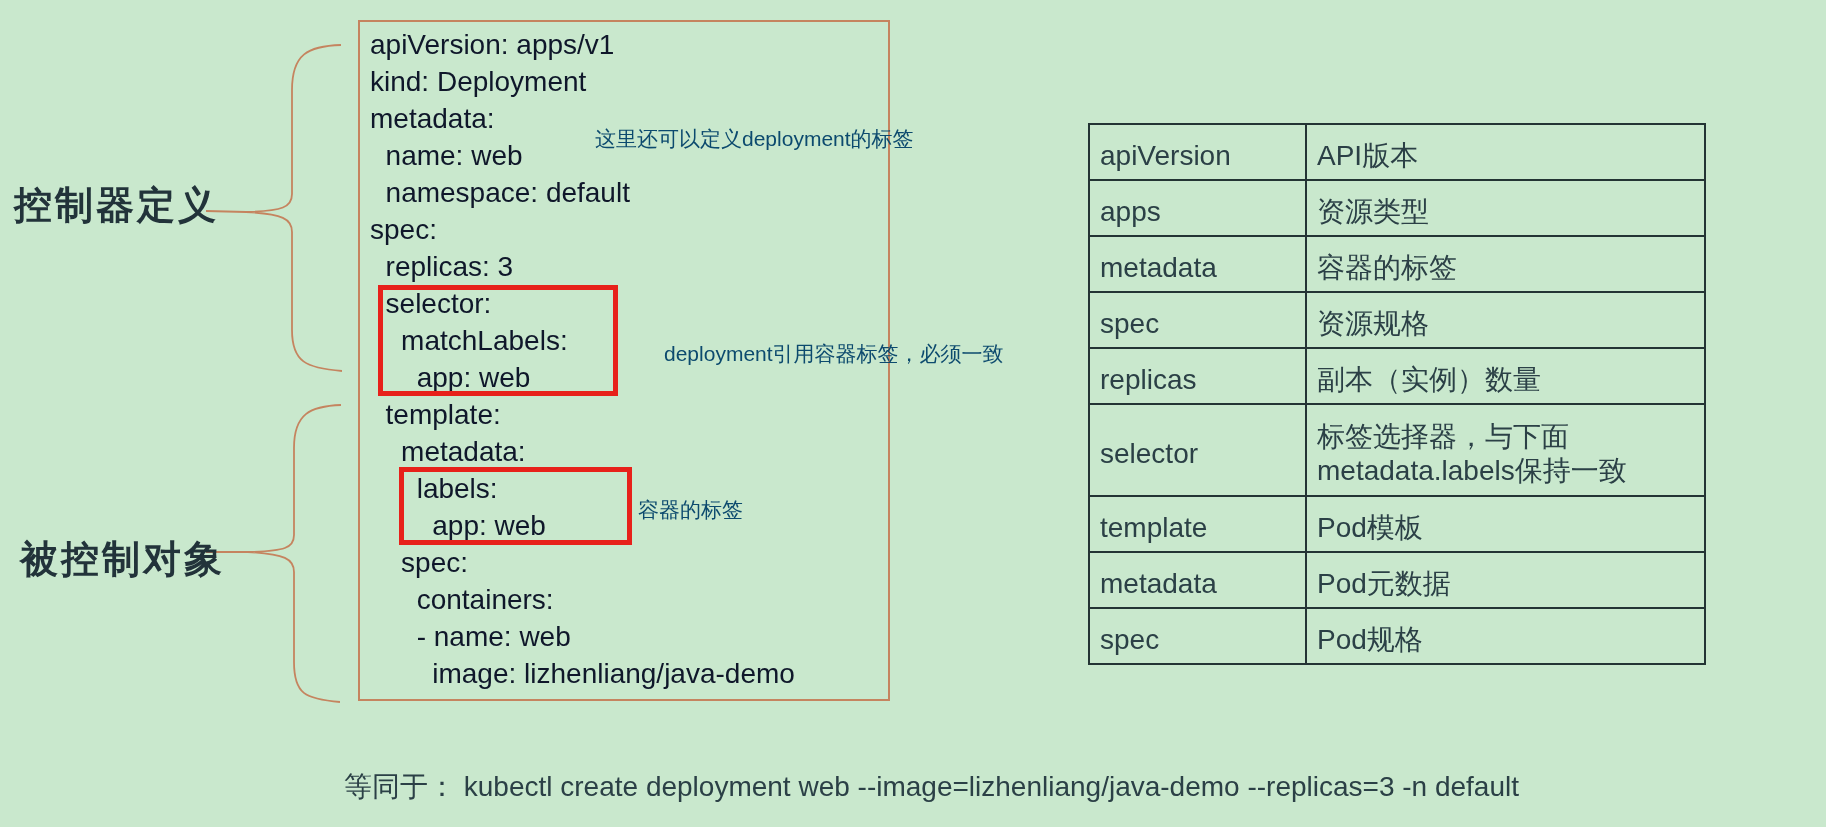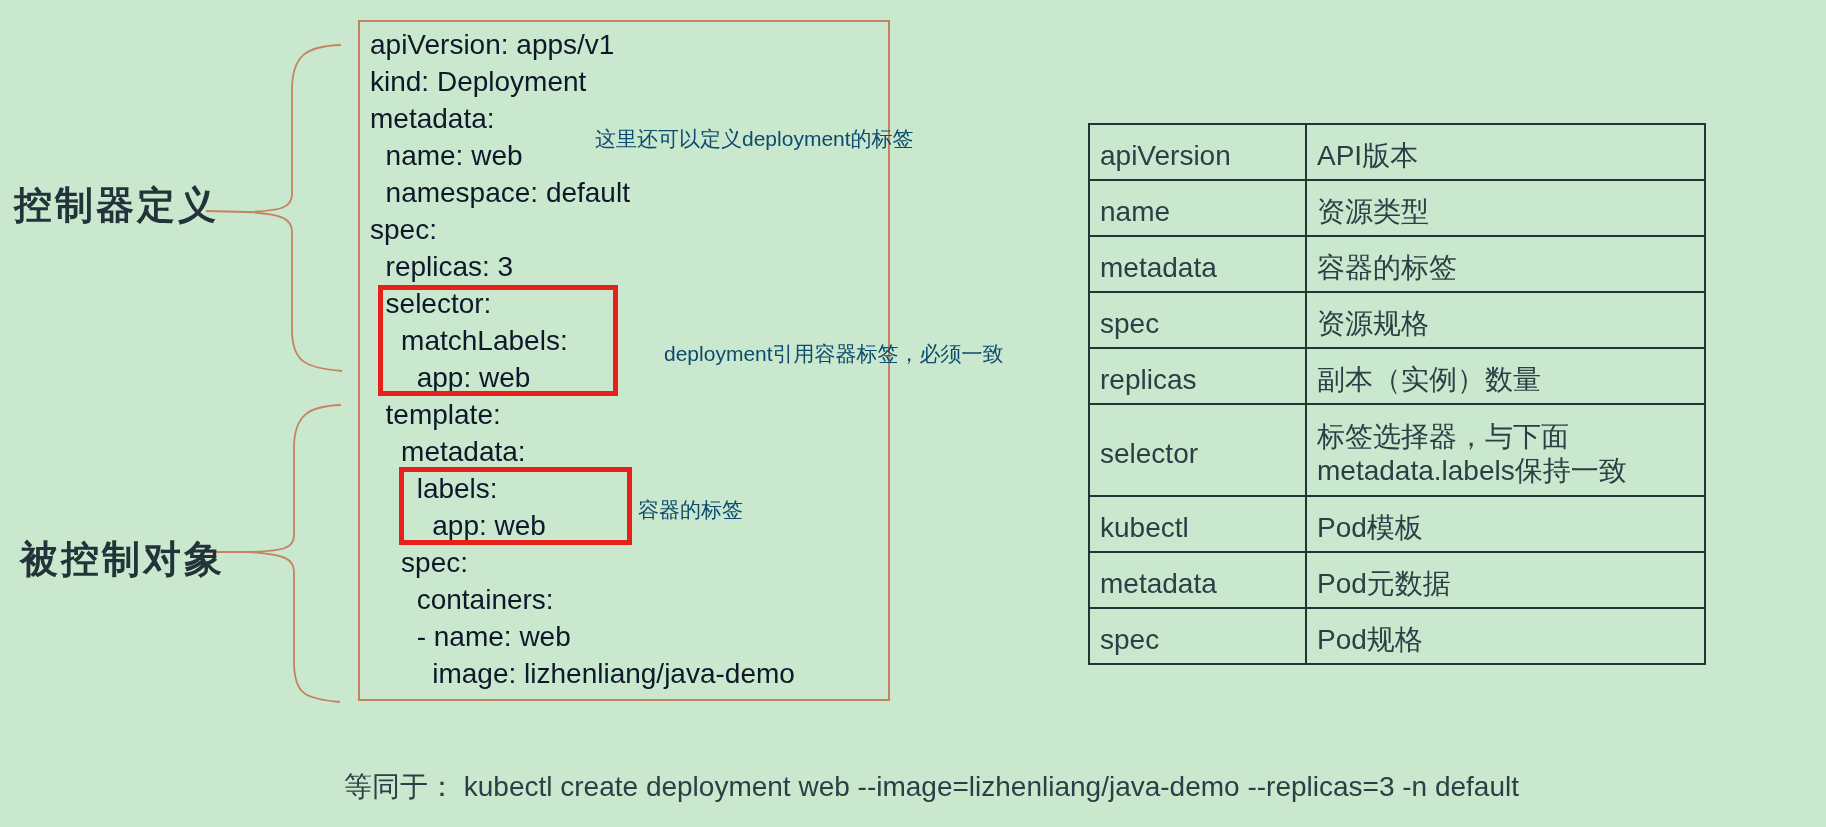--- a/index.html
+++ b/index.html
@@ -132,41 +132,41 @@
   <div class="red-note" id="note-selector-match">deployment引用容器标签，必须一致</div>
   <div class="red-note" id="note-container-labels">容器的标签</div>
 
   <table class="ref-table">
     <tbody>
       <tr class="trow">
         <td class="col-key">apiVersion</td>
         <td class="col-desc">API版本</td>
       </tr>
       <tr class="trow">
-        <td class="col-key">name</td>
+        <td class="col-key">apps</td>
         <td class="col-desc">资源类型</td>
       </tr>
       <tr class="trow">
         <td class="col-key">metadata</td>
         <td class="col-desc">容器的标签</td>
       </tr>
       <tr class="trow">
         <td class="col-key">spec</td>
         <td class="col-desc">资源规格</td>
       </tr>
       <tr class="trow">
         <td class="col-key">replicas</td>
         <td class="col-desc">副本（实例）数量</td>
       </tr>
       <tr class="trow trow-selector">
         <td class="col-key">selector</td>
         <td class="col-desc">标签选择器，与下面metadata.labels保持一致</td>
       </tr>
       <tr class="trow">
-        <td class="col-key">kubectl</td>
+        <td class="col-key">template</td>
         <td class="col-desc">Pod模板</td>
       </tr>
       <tr class="trow">
         <td class="col-key">metadata</td>
         <td class="col-desc">Pod元数据</td>
       </tr>
       <tr class="trow">
         <td class="col-key">spec</td>
         <td class="col-desc">Pod规格</td>
       </tr>

